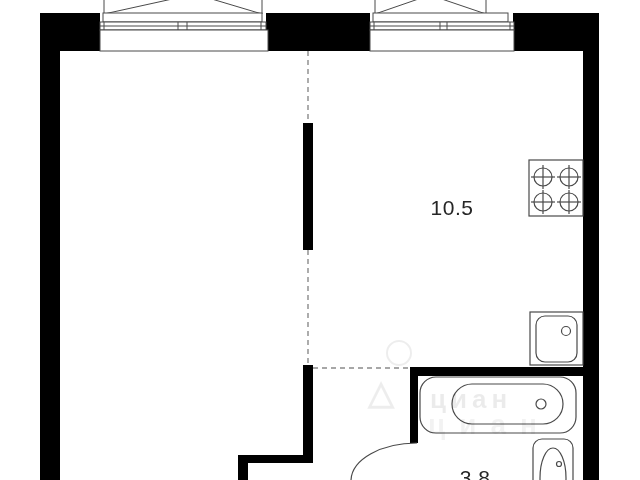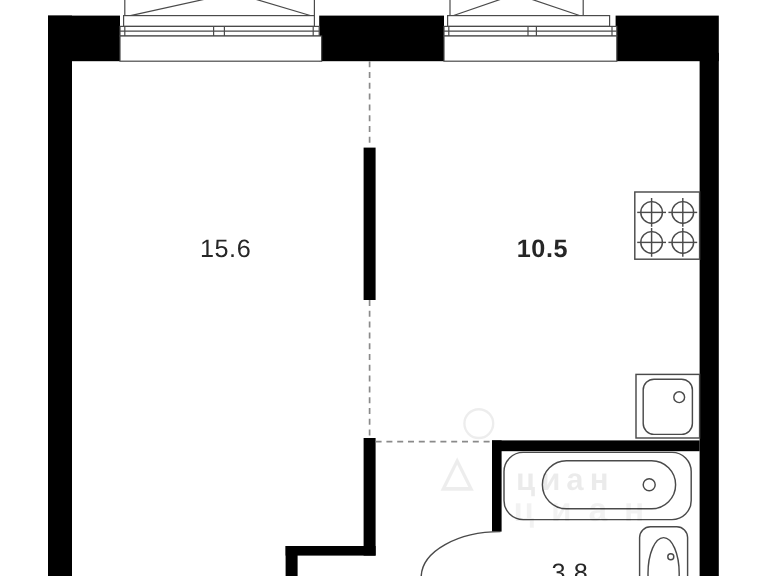--- a/index.html
+++ b/index.html
@@ -114,22 +114,21 @@
 
     <g stroke="#4a4a4a" stroke-width="1.2" fill="#ffffff">
       <rect x="533" y="439" width="40" height="50" rx="9" ry="9"></rect>
       <ellipse cx="553" cy="478" rx="13" ry="30" fill="none"></ellipse>
       <circle cx="559" cy="464" r="2.5" fill="none"></circle>
     </g>
 
     <path d="M 351 480 A 66 38 0 0 1 417 443" stroke="#4a4a4a" stroke-width="1.2" fill="none"></path>
   </svg>
 
-  <div class="room-label" style="left:152px;top:197px;width:72px;">15.6</div>
-  <div class="room-label" style="left:416px;top:197px;width:72px;font-weight:bold;">10.5</div>
+  <div class="room-label" style="left:416px;top:197px;width:72px;">10.5</div>
   <div class="room-label" style="left:445px;top:467px;width:60px;">3.8</div>
 
   <div class="wm-circle" style="left:386px;top:340px;"></div>
   <div class="wm" style="left:368px;top:372px;font-size:34px;color:rgba(0,0,0,0.07);">△</div>
   <div class="wm" style="left:430px;top:384px;font-size:26px;letter-spacing:5px;">циан</div>
   <div class="wm" style="left:428px;top:409px;font-size:28px;letter-spacing:14px;color:rgba(0,0,0,0.05);">циан</div>
 
 </div>
 
 </body></html>

